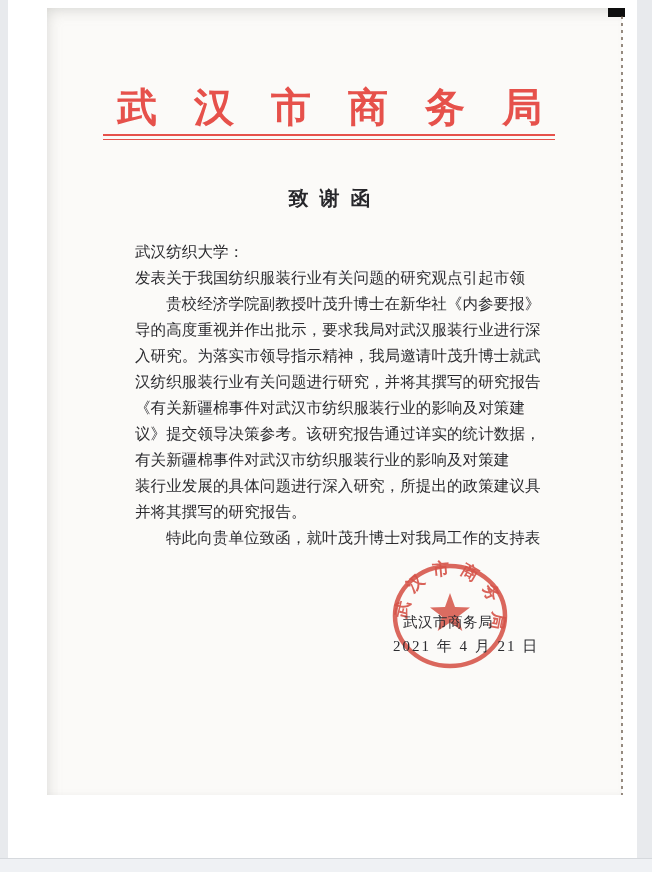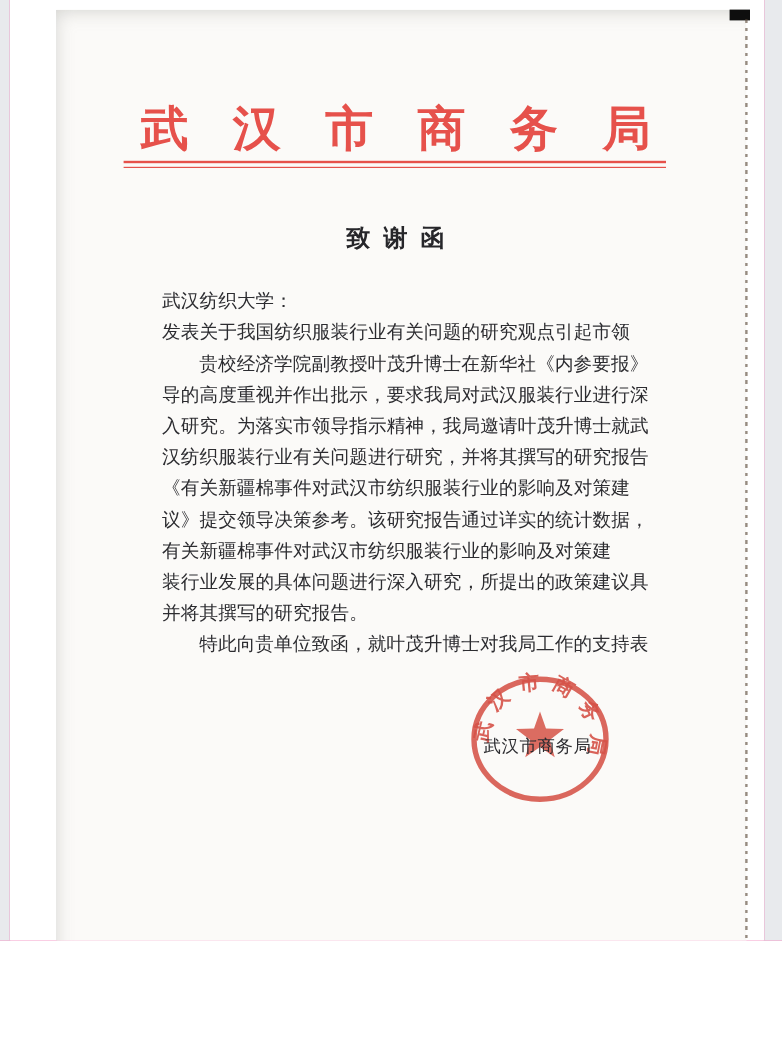--- a/index.html
+++ b/index.html
@@ -1,18 +1,18 @@
 <!DOCTYPE html>
 <html><head>
 <meta charset="utf-8">
 <style>
   html,body{margin:0;padding:0;background:#ffffff;}
   .viewer{
-    position:relative;width:652px;height:784px;overflow:hidden;
-    background:#ec4899;font-family:"Liberation Serif","DejaVu Serif",serif;
+    position:relative;width:652px;height:872px;overflow:hidden;
+    background:#701a75;font-family:"Liberation Serif","DejaVu Serif",serif;
   }
   .strip-left{position:absolute;left:0;top:0;width:8px;height:858px;background:#e8eaed;}
   .strip-right{position:absolute;left:637px;top:0;width:15px;height:858px;background:#e8eaed;}
   .strip-bottom{position:absolute;left:0;top:858px;width:652px;height:14px;background:#eff1f4;border-top:1px solid #d6d9dd;}
   .page{
     position:absolute;left:8px;top:0;width:629px;height:858px;background:#ffffff;
     box-shadow:0 2px 3px rgba(110,115,125,.45);
   }
   .scan{
     position:absolute;left:39px;top:8px;width:575px;height:787px;
@@ -91,20 +91,21 @@
         <polygon points="60,33 65,47.1 80,47.5 68.1,56.6 72.3,71 60,62.5 47.7,71 51.9,56.6 40,47.5 55,47.1" fill="#d6453a" opacity="0.85"></polygon>
         <defs>
           <path id="sealArc" d="M 18.6,63.3 A 42,42 0 1 1 96.4,77" fill="none"></path>
         </defs>
         <text font-size="17" fill="#d6453a" opacity="0.9" style="letter-spacing:9px;font-family:'Liberation Serif','DejaVu Serif',serif;font-weight:bold;">
           <textPath href="#sealArc" startOffset="4">武汉市商务局</textPath>
         </text>
       </svg>
 
       <div class="sig">武汉市商务局</div>
+      <div class="date">2021 年 4 月 21 日</div>
 
     </div>
   </div>
 
   <div class="strip-left"></div>
   <div class="strip-right"></div>
   <div class="strip-bottom"></div>
 </div>
 
 </body></html>

